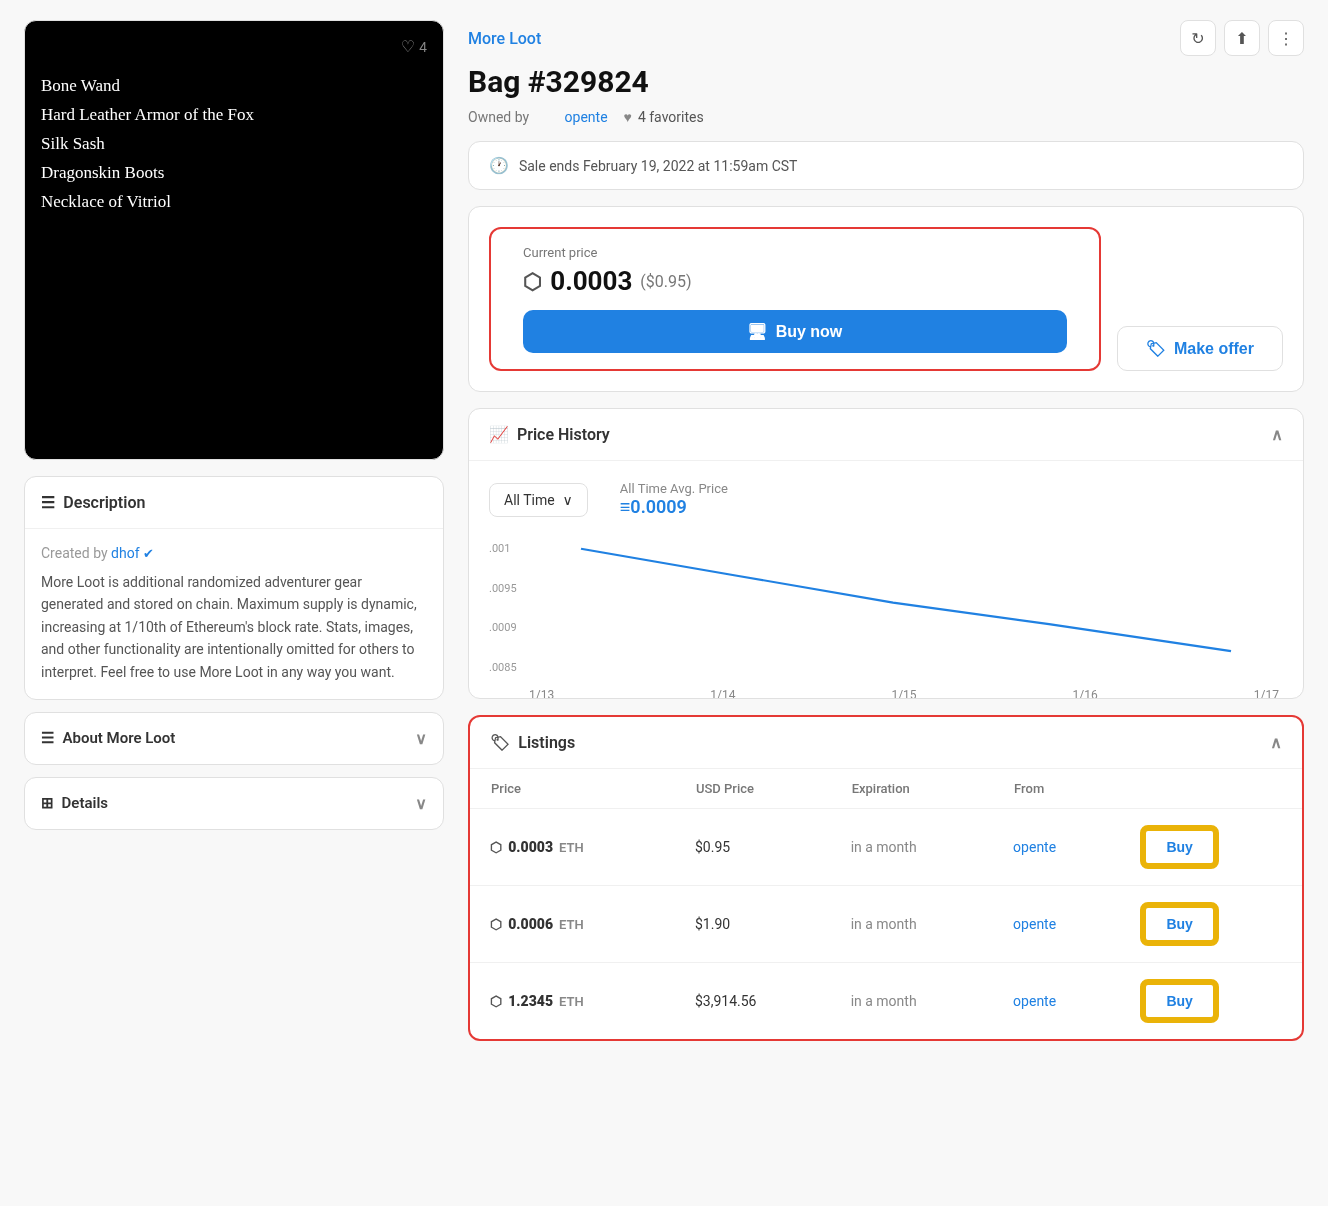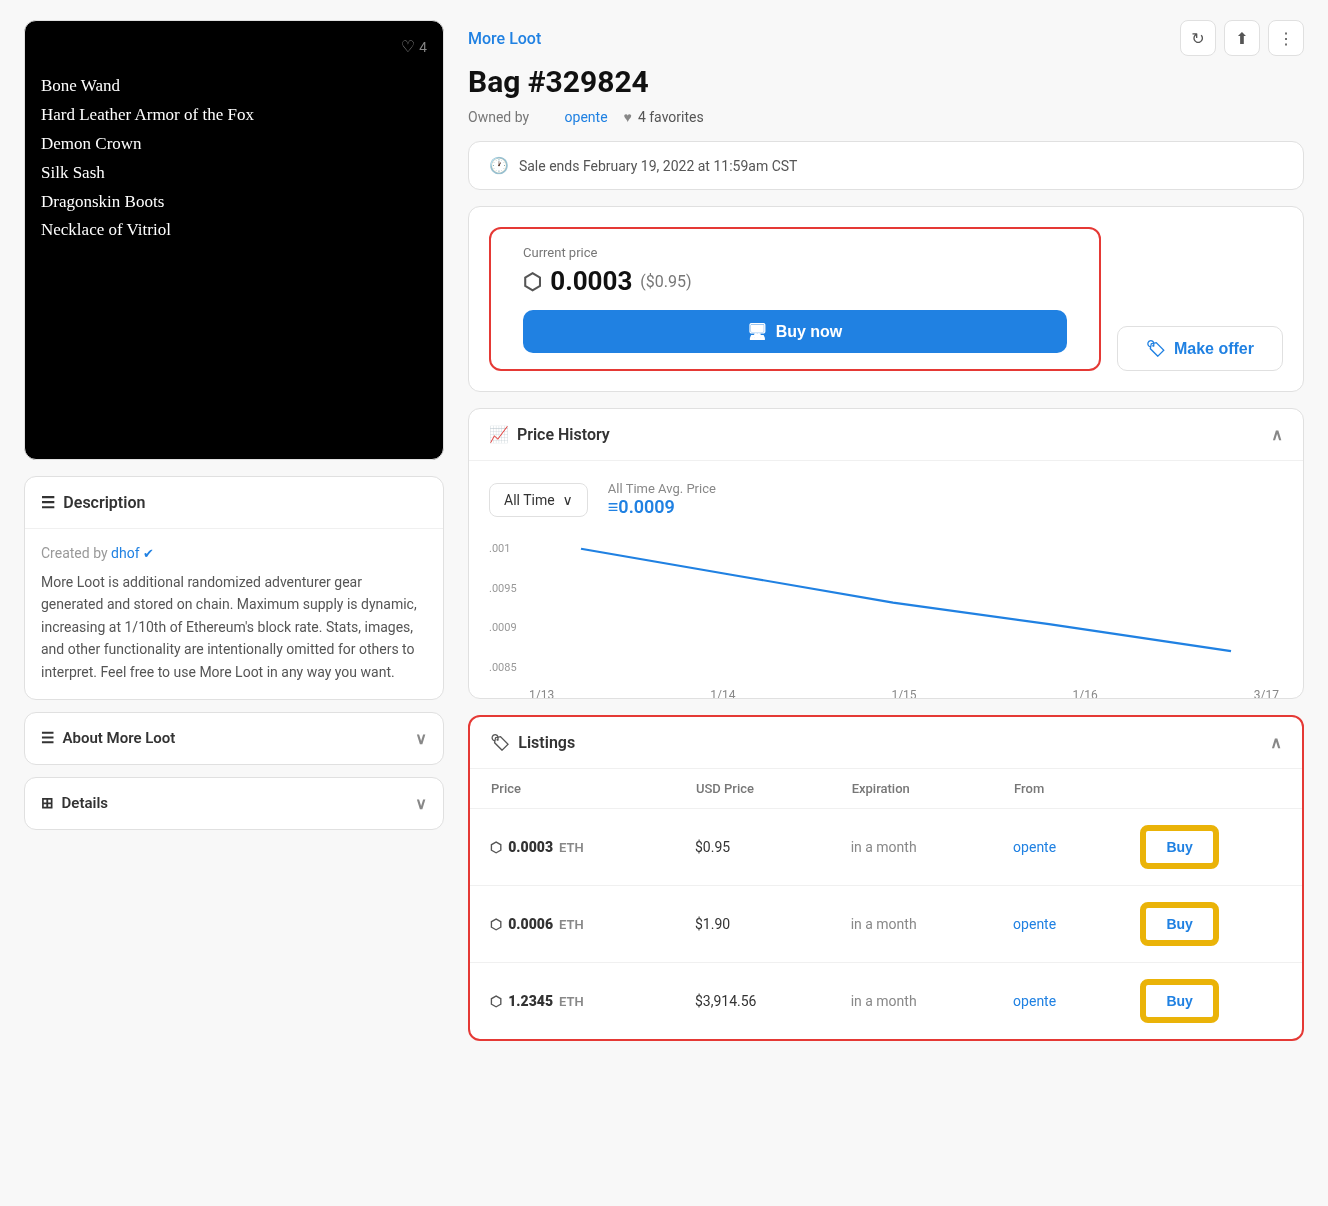--- a/index.html
+++ b/index.html
@@ -274,21 +274,21 @@
       display: flex;
       align-items: center;
       gap: 8px;
     }
     .section-body {
       padding: 20px;
     }
     .chart-controls {
       display: flex;
       align-items: center;
-      gap: 20px;
+      gap: 32px;
       margin-bottom: 20px;
     }
     .time-select {
       border: 1px solid #e0e0e0;
       border-radius: 8px;
       padding: 8px 14px;
       font-size: 14px;
       cursor: pointer;
       background: #fff;
       display: flex;
@@ -412,21 +412,20 @@
       <div class="nft-card-header">
         <button class="heart-btn">
           <span class="heart-icon">♡</span>
           <span>4</span>
         </button>
       </div>
       <ul class="nft-items">
 
       <li>Bone Wand</li>
           <li>Hard Leather Armor of the Fox</li>
-          <li>Demon Crown</li>
           <li>Silk Sash</li>
           <li>Dragonskin Boots</li>
           <li>Necklace of Vitriol</li>
         </ul>
     </div>
 
     <div class="desc-card">
       <div class="desc-header">
         <span>☰</span>
         <span>Description</span>
@@ -549,21 +548,21 @@
             <span>.0085</span>
           </div>
           <svg class="chart-svg" viewBox="0 0 580 130" preserveAspectRatio="none" style="padding-left:40px;">
             <polyline fill="none" stroke="#2081e2" stroke-width="2" points="40,10 160,35 280,60 400,80 540,105"></polyline>
           </svg>
           <div class="chart-labels" style="padding-left:40px;">
             <span>1/13</span>
             <span>1/14</span>
             <span>1/15</span>
             <span>1/16</span>
-            <span>3/17</span>
+            <span>1/17</span>
           </div>
         </div>
       </div>
     </div>
 
     <div class="listings-card">
       <div class="listings-header">
         <div class="listings-header-left">
           <span class="tag-icon">🏷</span>
           <span>Listings</span>

